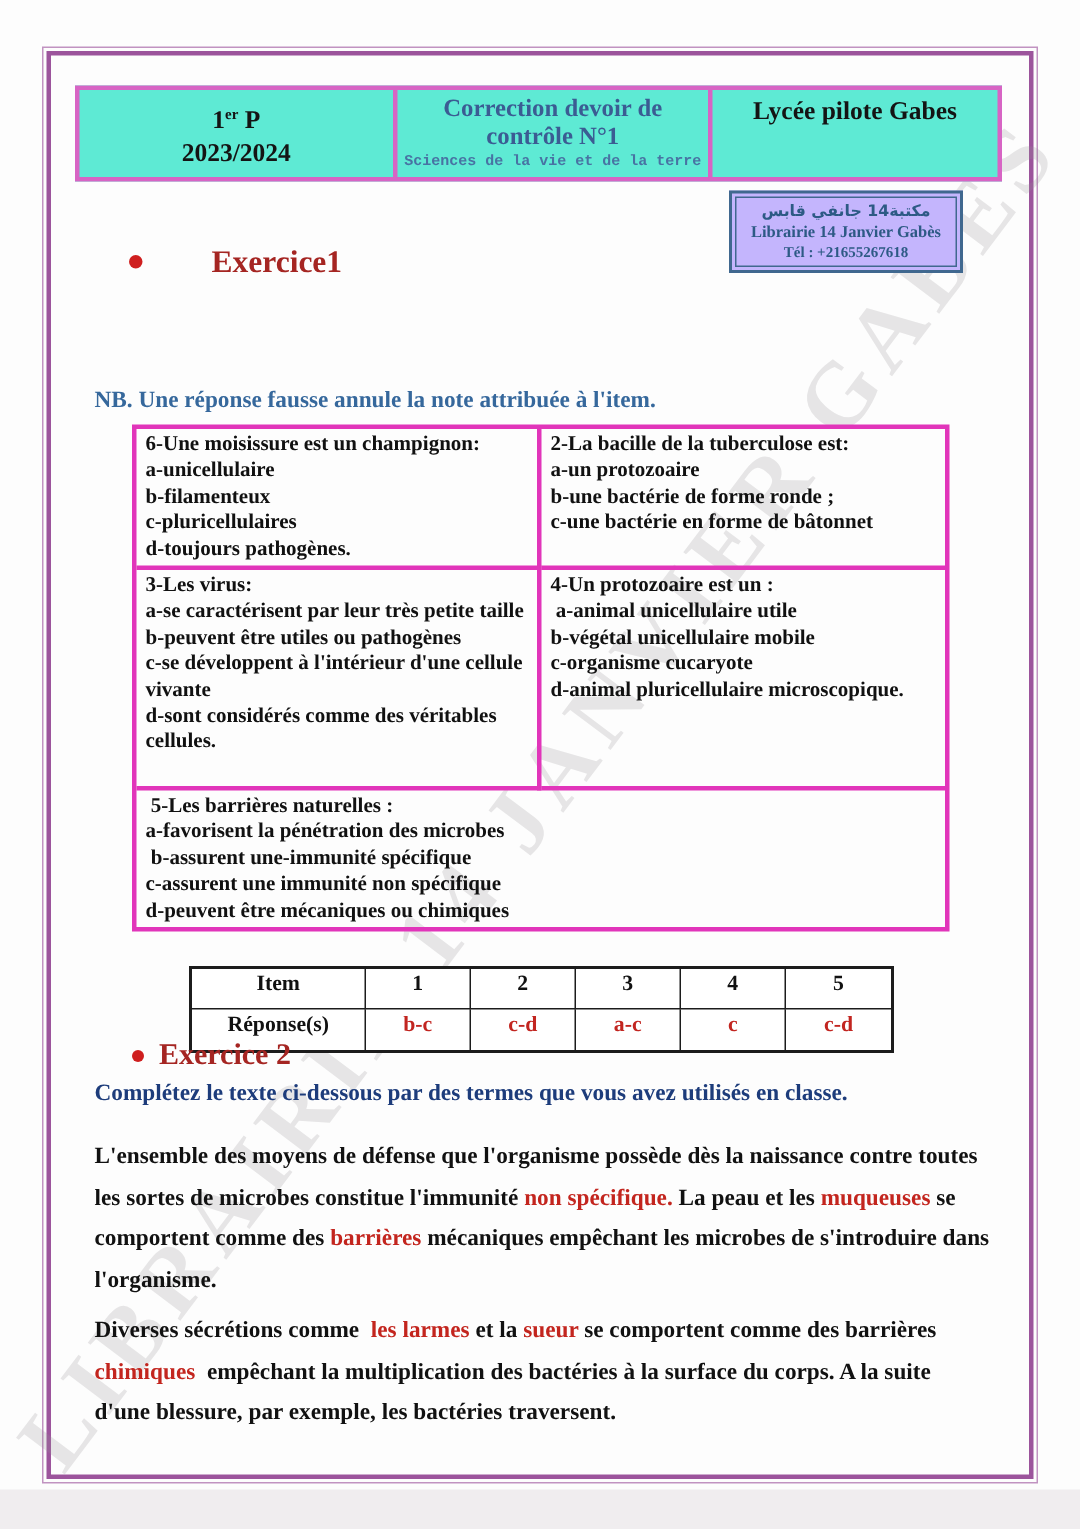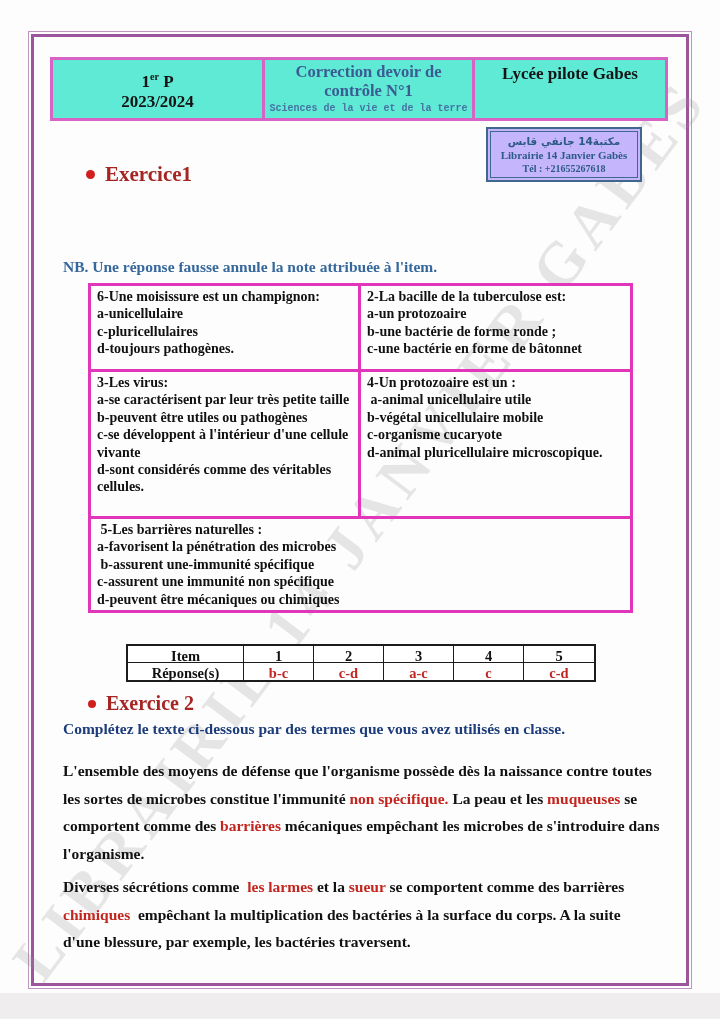--- a/index.html
+++ b/index.html
@@ -97,21 +97,21 @@
   .q-full{grid-column:1 / 3;min-height:86px;}
 
   
   .atable{
     position:absolute;left:126px;top:644px;width:470px;
     box-sizing:border-box;border:2px solid #1c1c1c;background:#fff;
   }
   .arow{display:grid;grid-template-columns:116px repeat(5,1fr);}
   .acell{
     box-sizing:border-box;border-right:1.4px solid #1c1c1c;
-    text-align:center;font-weight:bold;font-size:14.5px;line-height:21px;height:17px;
+    text-align:center;font-weight:bold;font-size:14.5px;line-height:21px;height:27px;
     color:#111;
   }
   .acell:last-child{border-right:none;}
   .header-row .acell{border-bottom:1.4px solid #1c1c1c;}
   .answers-row .acell{color:#c22520;}
   .answers-row .acell:first-child{color:#111;}
 
   .para-block{position:absolute;left:63px;top:757px;width:597px;}
   .para{
     font-weight:bold;font-size:15.5px;line-height:27.5px;color:#111;
@@ -146,31 +146,32 @@
     </div>
 
     <div class="stamp">
       <div class="stamp-inner">
         <div class="stamp-ar">مكتبة14 جانفي قابس</div>
         <div class="stamp-fr">Librairie 14 Janvier Gabès</div>
         <div class="stamp-tel">Tél : +21655267618</div>
       </div>
     </div>
 
-    <div class="ex-heading" style="left:86px;top:162px;">
+    <div class="ex-heading" style="left:86px;top:162px;gap:36px;">
       <span class="bullet"></span>
       <span class="ex-title">Exercice1</span>
     </div>
 
     <div class="nb-line" style="top:258px;">NB. Une réponse fausse annule la note attribuée à l'item.</div>
 
     <div class="qtable">
       <div class="qcell q-r1 q-c1">
           <div class="qline">6-Une moisissure est un champignon:</div>
           <div class="qline">a-unicellulaire</div>
+          <div class="qline">b-filamenteux</div>
           <div class="qline">c-pluricellulaires</div>
           <div class="qline">d-toujours pathogènes.</div>
         </div>
       <div class="qcell q-r1">
           <div class="qline">2-La bacille de la tuberculose est:</div>
           <div class="qline">a-un protozoaire</div>
           <div class="qline">b-une bactérie de forme ronde ;</div>
           <div class="qline">c-une bactérie en forme de bâtonnet</div>
         </div>
       <div class="qcell q-r2 q-c1">

